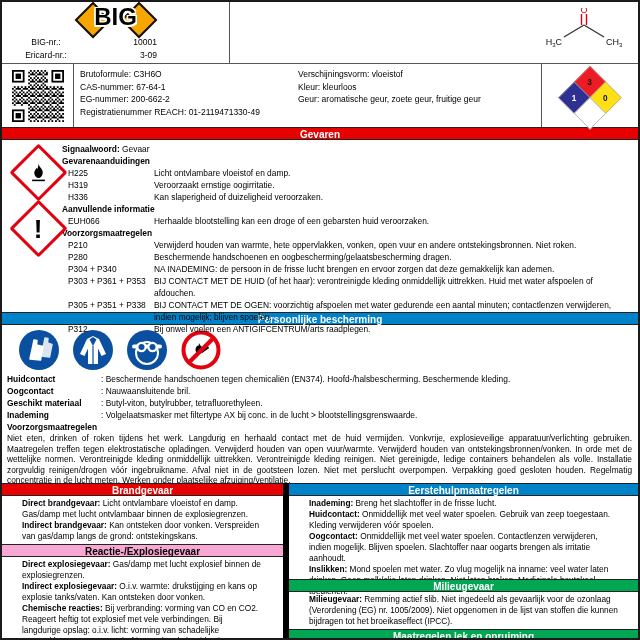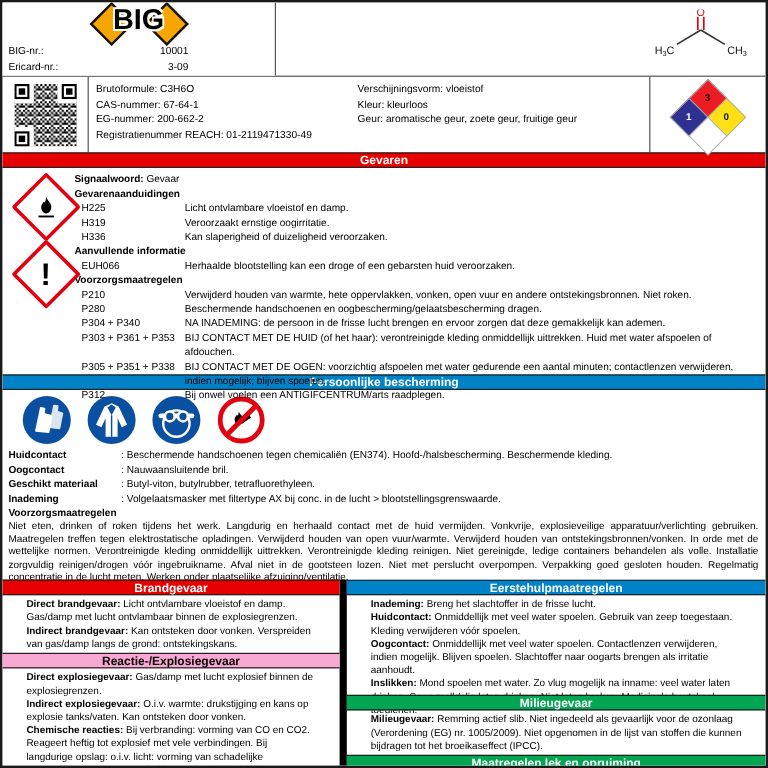--- a/index.html
+++ b/index.html
@@ -9,21 +9,21 @@
 
   
   .row-header{position:relative;display:flex;height:61px;border-bottom:1px solid #555;}
   .hdr-left{width:228px;border-right:1px solid #555;box-sizing:border-box;padding:1px 5px;position:relative;z-index:2;background:#fff;}
   .big-logo{position:relative;width:96px;height:33px;margin:0 auto;text-decoration:underline;}
   .big-diamond{position:absolute;top:4px;width:22px;height:22px;background:#f7a600;border:2.5px solid #111;transform:rotate(45deg);}
   .big-diamond.left{left:12px;}.big-diamond.right{right:12px;}
   .big-text{position:absolute;left:0;right:0;top:0;text-align:center;font-size:24px;font-weight:bold;color:#000;
             text-shadow:-1.5px -1.5px 0 #fff,1.5px -1.5px 0 #fff,-1.5px 1.5px 0 #fff,1.5px 1.5px 0 #fff;}
   .hdr-kv{display:flex;font-size:8.5px;line-height:13px;}
-  .hdr-kv .k{width:78px;}
+  .hdr-kv .k{width:78px;text-align:center;}
   .hdr-kv .v{width:72px;text-align:right;}
   .hdr-center{position:absolute;left:0;right:0;top:0;text-align:left;z-index:1;}
   .doc-title{font-size:17px;line-height:20px;margin-top:4px;}
   .doc-sub{font-size:9.5px;font-weight:bold;line-height:12px;}
   .structure{position:absolute;right:8px;top:6px;z-index:3;}
 
   
   .row-id{display:flex;height:63px;box-sizing:border-box;}
   .qr-box{width:72px;border-right:1px solid #555;box-sizing:border-box;display:flex;align-items:center;justify-content:center;}
   .id-box{flex:1;display:flex;padding:4px 6px;font-size:8.5px;line-height:12.5px;}

